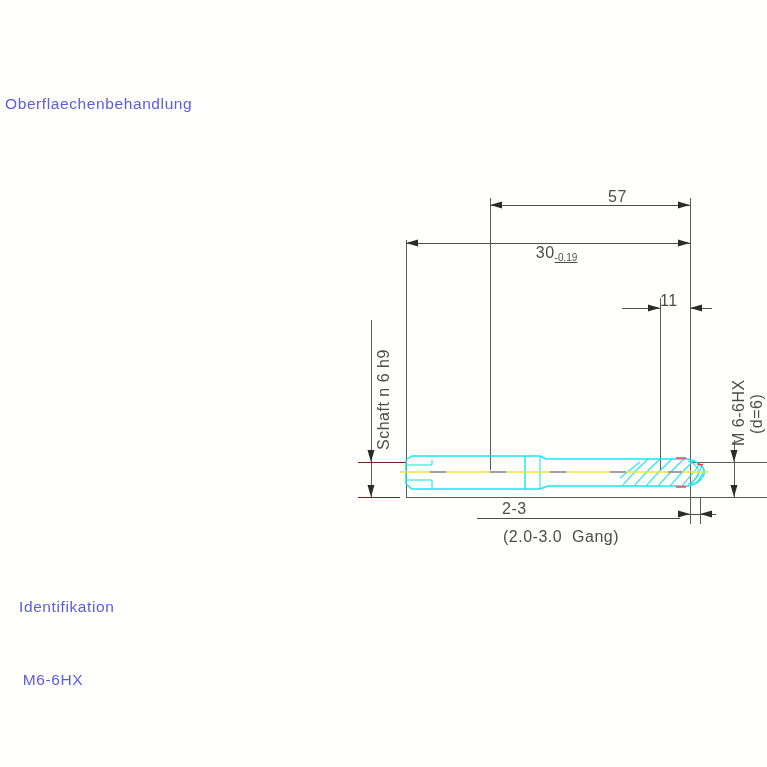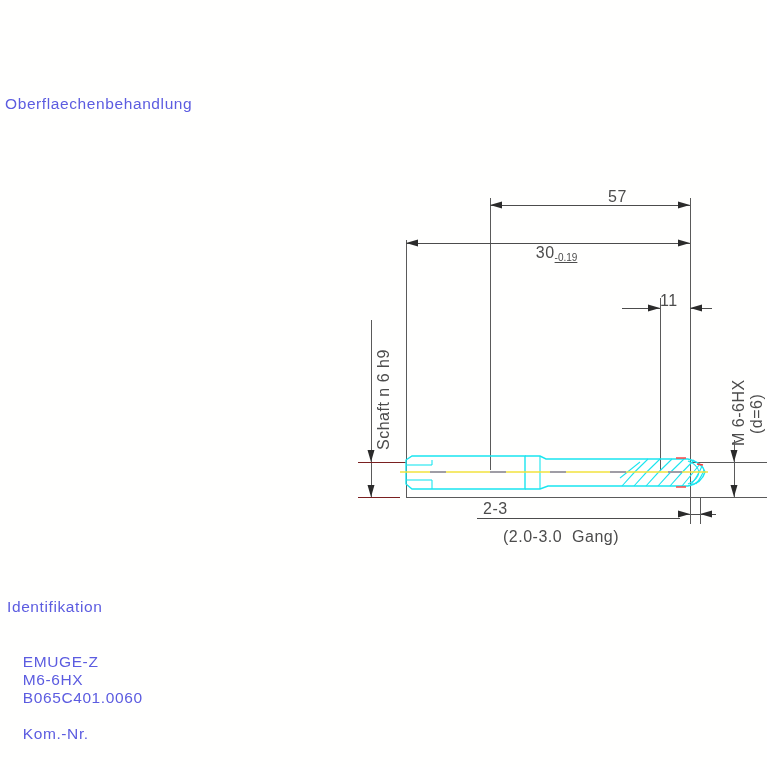--- a/index.html
+++ b/index.html
@@ -13,21 +13,21 @@
 
   
   .anno{
     color:#5c5ce0;
     font-size:15.5px;
     letter-spacing:0.6px;
     font-family:"Liberation Sans", sans-serif;
   }
   #anno-heading-1{left:5px;top:95px;}
   #anno-coating{left:5px;top:132px;}
-  #anno-heading-2{left:7px;top:598px;}
+  #anno-heading-2{left:19px;top:598px;}
   #anno-ident-line1{left:5px;top:635px;}
   #anno-ident-line2{left:5px;top:653px;}
   .ident-row{position:absolute;white-space:pre;}
 
   
   .dimtxt{
     color:#4c4c4c;
     font-size:16px;
     letter-spacing:0.5px;
     font-family:"Liberation Sans", sans-serif;
@@ -51,47 +51,40 @@
 </head>
 <body>
 
 <div id="stage">
 
   <div class="txt anno" id="anno-heading-1">Oberflaechenbehandlung</div>
 
 
   <div class="txt anno" id="anno-heading-2">Identifikation</div>
 
-  <div class="ident-row" id="anno-ident-line1">
-    <span class="anno">EMUGE-Z</span>
-    <span class="anno" style="display:inline-block;width:22px;"></span>
-    <span class="anno">B065C401.0060</span>
-    <span class="anno" style="display:inline-block;width:26px;"></span>
-    <span class="anno">Kom.-Nr.</span>
-  </div>
 
   <div class="ident-row" id="anno-ident-line2">
     <span class="anno">M6-6HX</span>
   </div>
 
   <div class="txt dimtxt" style="left:608px;top:188px;">57</div>
 
   <div class="txt" style="left:518px;top:226px;">
     <span class="dimtxt">30</span><span class="dimtxt small" style="vertical-align:-3px;">-0.19</span>
   </div>
 
   <div class="txt dimtxt" style="left:660px;top:292px;">11</div>
 
   <div class="txt dimtxt vert" style="left:375px;top:450px;">Schaft n 6 h9</div>
 
   <div class="txt dimtxt vert" style="left:730px;top:446px;">M 6-6HX</div>
 
   <div class="txt dimtxt vert" style="left:748px;top:434px;">(d=6)</div>
 
-  <div class="txt dimtxt" style="left:483px;top:500px;">2-3</div>
+  <div class="txt dimtxt" style="left:502px;top:500px;">2-3</div>
   <div class="txt dimtxt" style="left:503px;top:500px;margin-top:28px;">(2.0-3.0  Gang)</div>
 
   <svg width="767" height="767">
 
     <line class="ln-thin" x1="406" y1="240" x2="406" y2="497"></line>
 
     <line class="ln-thin" x1="490" y1="198" x2="490" y2="470"></line>
 
     <line class="ln-thin" x1="690" y1="198" x2="690" y2="497"></line>
 

